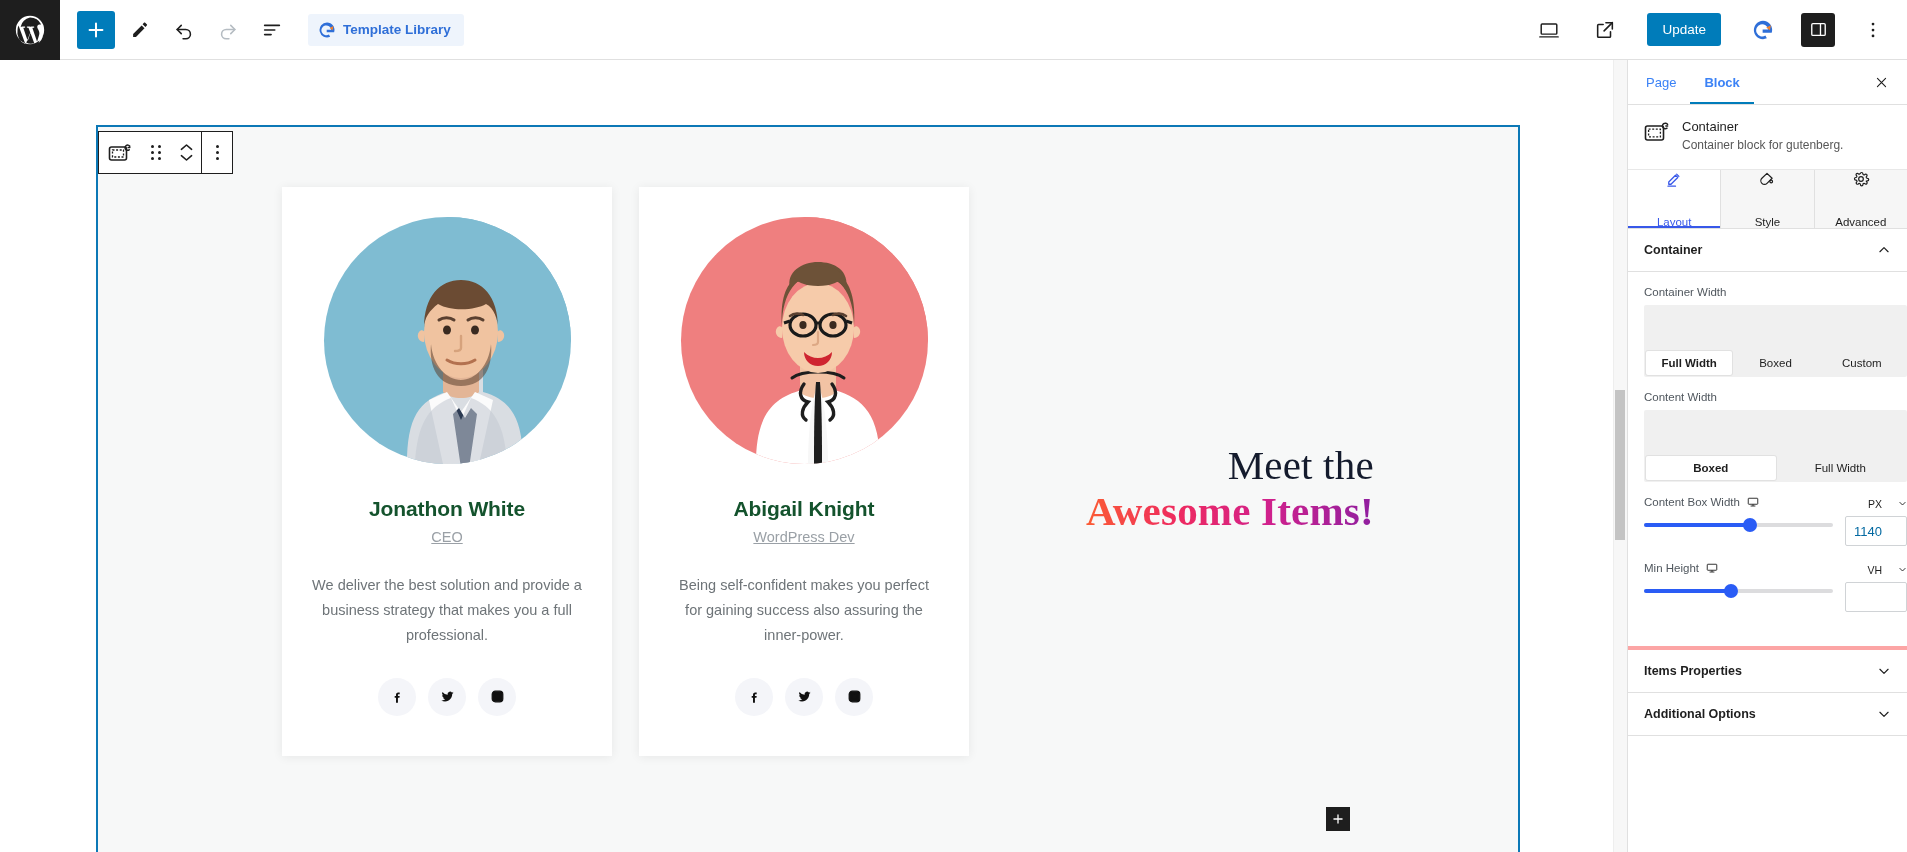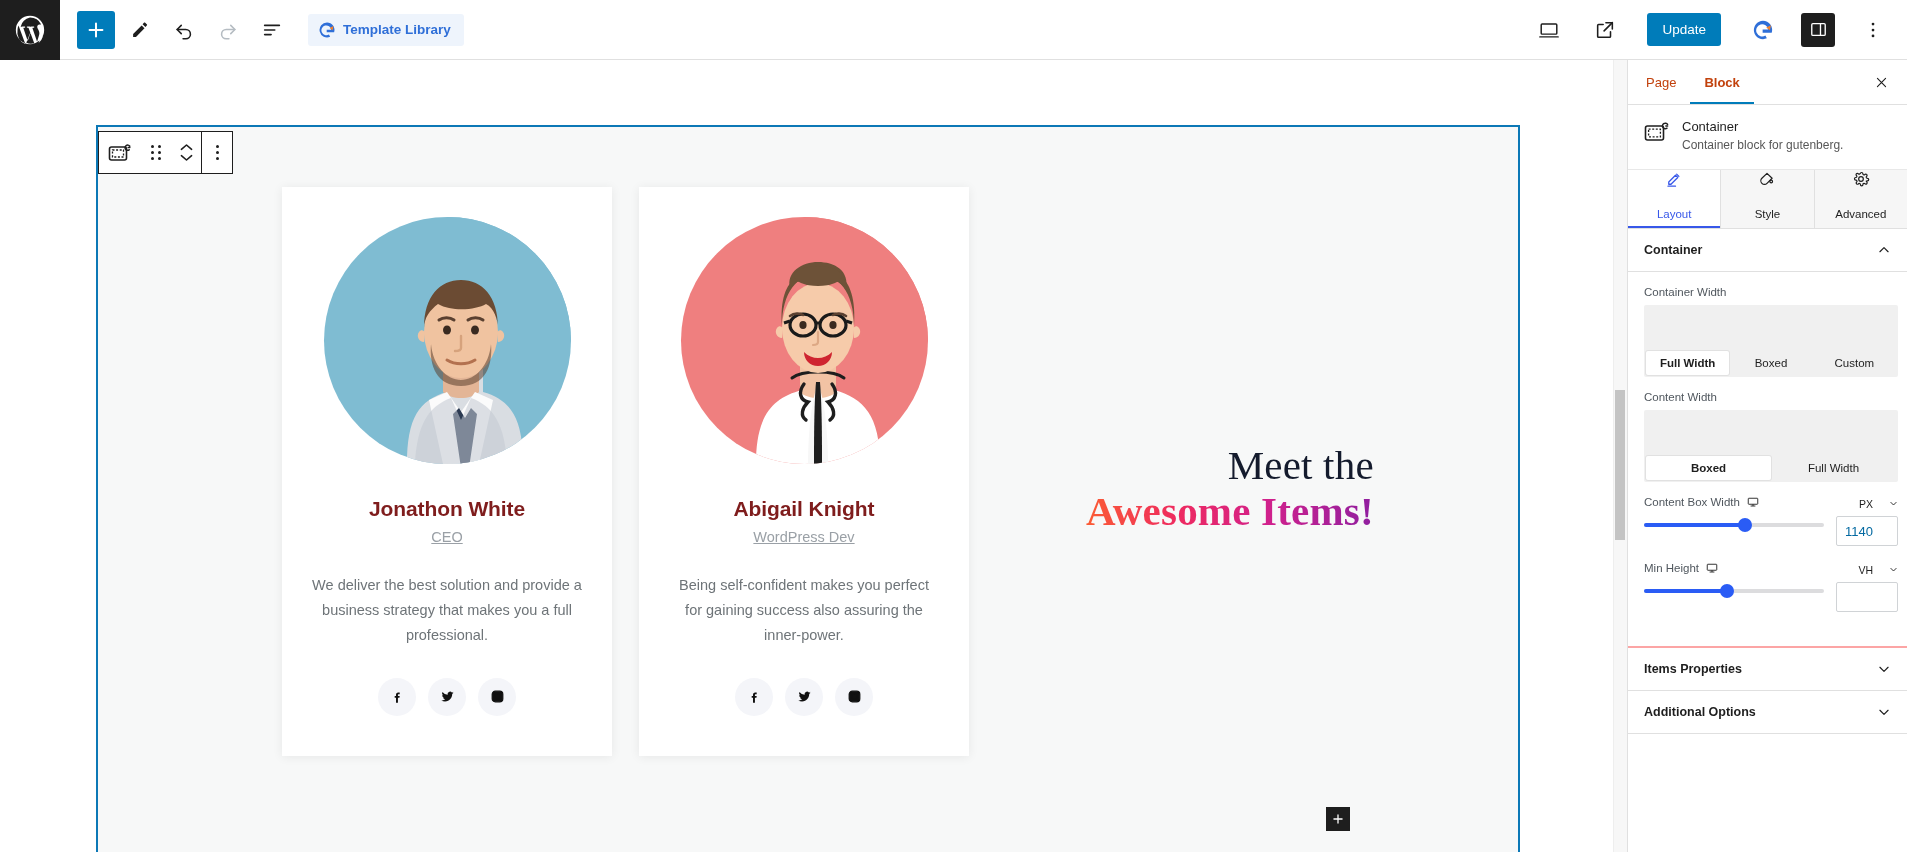--- a/index.html
+++ b/index.html
@@ -152,21 +152,21 @@
     width: 124px; height: 124px;
   }
   .avatar-ring.blue .sq-corner { background: #7fbcd2; }
   .avatar-ring.pink .sq-corner { background: #ef7f7f; }
 
   .person { position: relative; z-index: 2; width: 200px; height: 232px; }
   .person svg { width: 100%; height: 100%; display: block; }
 
   .member-name {
     margin-top: 33px;
-    font-size: 21px; font-weight: 700; color: #7f1d1d;
+    font-size: 21px; font-weight: 700; color: #14532d;
     text-align: center; letter-spacing: -0.1px;
   }
   .member-role {
     margin-top: 8px;
     font-size: 14.5px; color: #9aa0a6; text-align: center; text-decoration: underline;
   }
   .member-bio {
     margin-top: 28px;
     font-size: 14.5px; line-height: 1.72;
     color: #6e7478; text-align: center;
@@ -215,21 +215,21 @@
     border-left: 1px solid #e0e0e0;
     display: flex; flex-direction: column;
     overflow: hidden;
   }
   .sb-tabs {
     display: flex; align-items: center;
     height: 45px; border-bottom: 1px solid #e0e0e0;
     padding: 0 4px; position: relative;
   }
   .sb-tab {
-    font-size: 13px; color: #c2410c;
+    font-size: 13px; color: #3b82f6;
     padding: 0 14px; height: 100%;
     display: flex; align-items: center; cursor: pointer;
     border: none; background: none;
     font-family: "Liberation Sans", sans-serif;
   }
   .sb-tab.active {
     font-weight: 600;
     box-shadow: inset 0 -2px 0 #007cba;
   }
   .sb-close {
@@ -246,21 +246,21 @@
     border-bottom: 1px solid #e8e8e8;
   }
   .block-card-icon { flex: 0 0 26px; margin-top: 2px; }
   .block-card-title { font-size: 13px; color: #1e1e1e; font-weight: 400; }
   .block-card-desc { font-size: 12px; color: #575757; margin-top: 3px; line-height: 1.35; }
 
   .mode-tabs { display: flex; border-bottom: 1px solid #e0e0e0; }
   .mode-tab {
     flex: 1 1 0; height: 58px;
     display: flex; flex-direction: column;
-    align-items: center; justify-content: flex-start; gap: 20px;
+    align-items: center; justify-content: space-between; gap: 20px;
     font-size: 11.5px; color: #1e1e1e; cursor: pointer;
     border: none; background: #f6f6f6;
     border-right: 1px solid #e0e0e0;
     font-family: "Liberation Sans", sans-serif;
   }
   .mode-tab:last-child { border-right: none; }
   .mode-tab.active {
     background: #fff; color: #3858e9;
     box-shadow: inset 0 -2px 0 #3858e9;
   }
@@ -268,21 +268,21 @@
 
   .panel-head {
     display: flex; align-items: center; justify-content: space-between;
     padding: 14px 16px; cursor: pointer;
     border-bottom: 1px solid #e0e0e0;
     font-size: 12.5px; font-weight: 600; color: #1e1e1e;
   }
   .panel-head.open { border-bottom: 1px solid #e0e0e0; }
   .chev { width: 14px; height: 14px; color: #1e1e1e; }
 
-  .panel-body { padding: 14px 9px 18px 16px; border-bottom: 2px solid #fca5a5; }
+  .panel-body { padding: 14px 0 18px 16px; border-bottom: 4px solid #fca5a5; }
   .field-label {
     font-size: 11.5px; color: #50575e; margin-bottom: 7px;
     display: flex; align-items: center; gap: 7px;
   }
   .seg {
     display: flex; background: #f0f0f0; border-radius: 2px;
     padding: 2px; margin-bottom: 14px;
   }
   .seg-btn {
     flex: 1 1 0; text-align: center;

